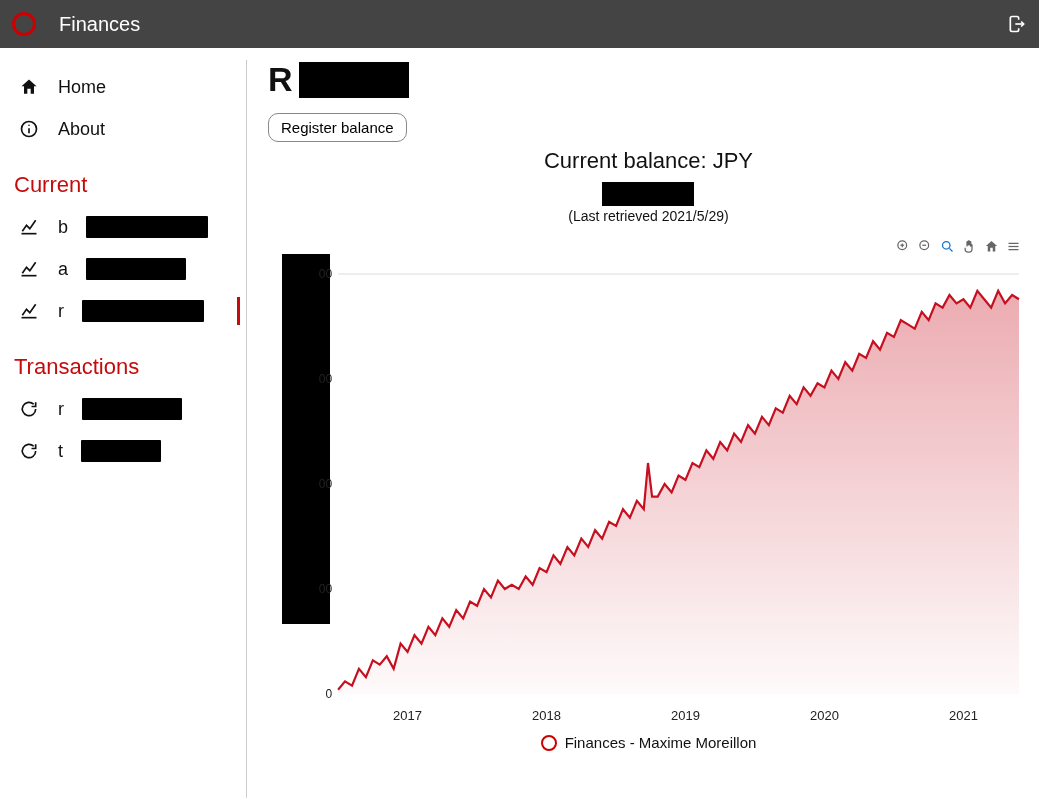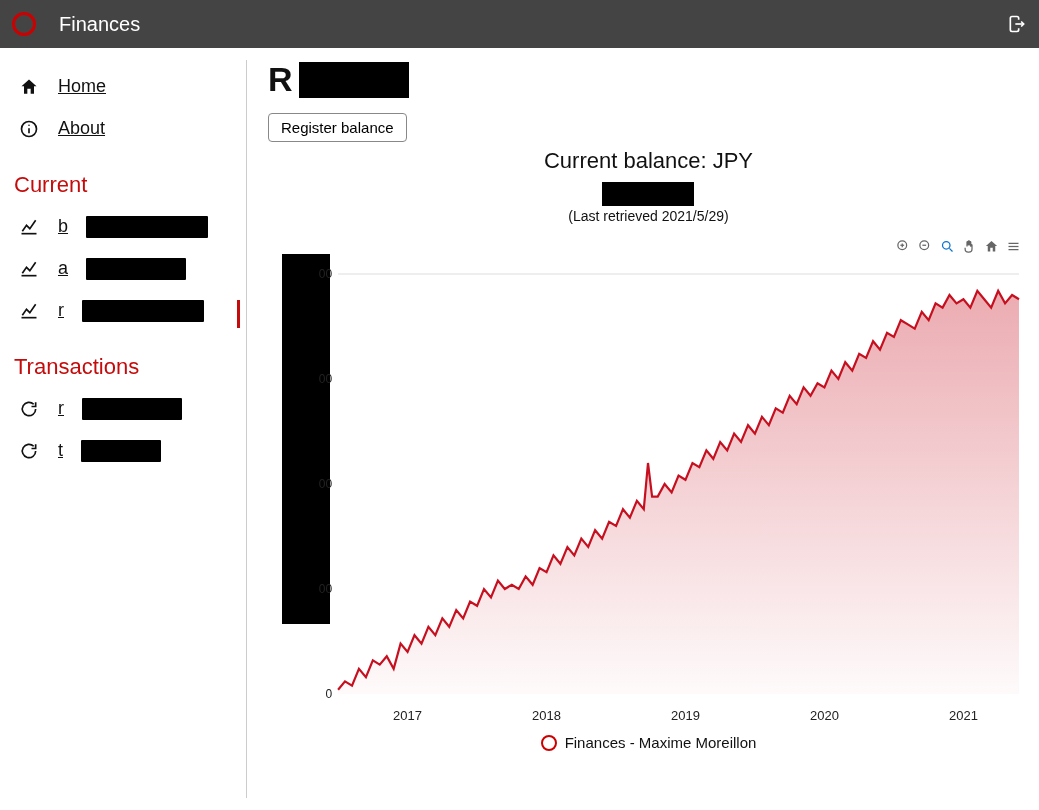--- a/index.html
+++ b/index.html
@@ -40,25 +40,24 @@
   }
   .divider {
     position: absolute;
     top: 12px;
     bottom: 12px;
     right: 0;
     width: 1px;
     background: #ccc;
   }
   .side-link, .side-item {
-    display: flex; align-items: flex-start; gap: 18px;
+    display: flex; align-items: center; gap: 18px;
     padding: 10px 4px;
     font-size: 18px;
     cursor: pointer;
-    text-decoration: underline;
   }
   .side-icon { width: 22px; height: 22px; display:flex; align-items:center; justify-content:center; }
   .side-heading {
     color: #c40c0c;
     font-size: 22px;
     font-weight: 500;
     margin: 22px 0 8px 0;
   }
   .redact {
     background: #000;
@@ -69,21 +68,21 @@
   
   .main { flex: 1; padding: 12px 10px 0 20px; position: relative; }
   .page-title-row { display:flex; align-items:center; gap:6px; }
   .page-title { font-size: 34px; font-weight: 700; }
   .title-redact { width: 110px; height: 36px; background:#000; }
   .register-btn {
     margin-top: 14px;
     padding: 5px 12px;
     background: #fff;
     border: 1px solid #888;
-    border-radius: 4px;
+    border-radius: 10px;
     font-size: 15px;
     cursor: pointer;
   }
   .balance-line { text-align: center; margin-top: 6px; }
   .balance-text { font-size: 22px; font-weight: 500; display:inline-flex; align-items:center; gap:8px;flex-direction:column; }
   .balance-redact { width: 92px; height: 24px; background:#000; display:inline-block; }
   .retrieved { font-size: 14px; margin-top: 2px; }
   
   .range-row { display:flex; gap:10px; margin-top: 18px; }
   .range-btn {

